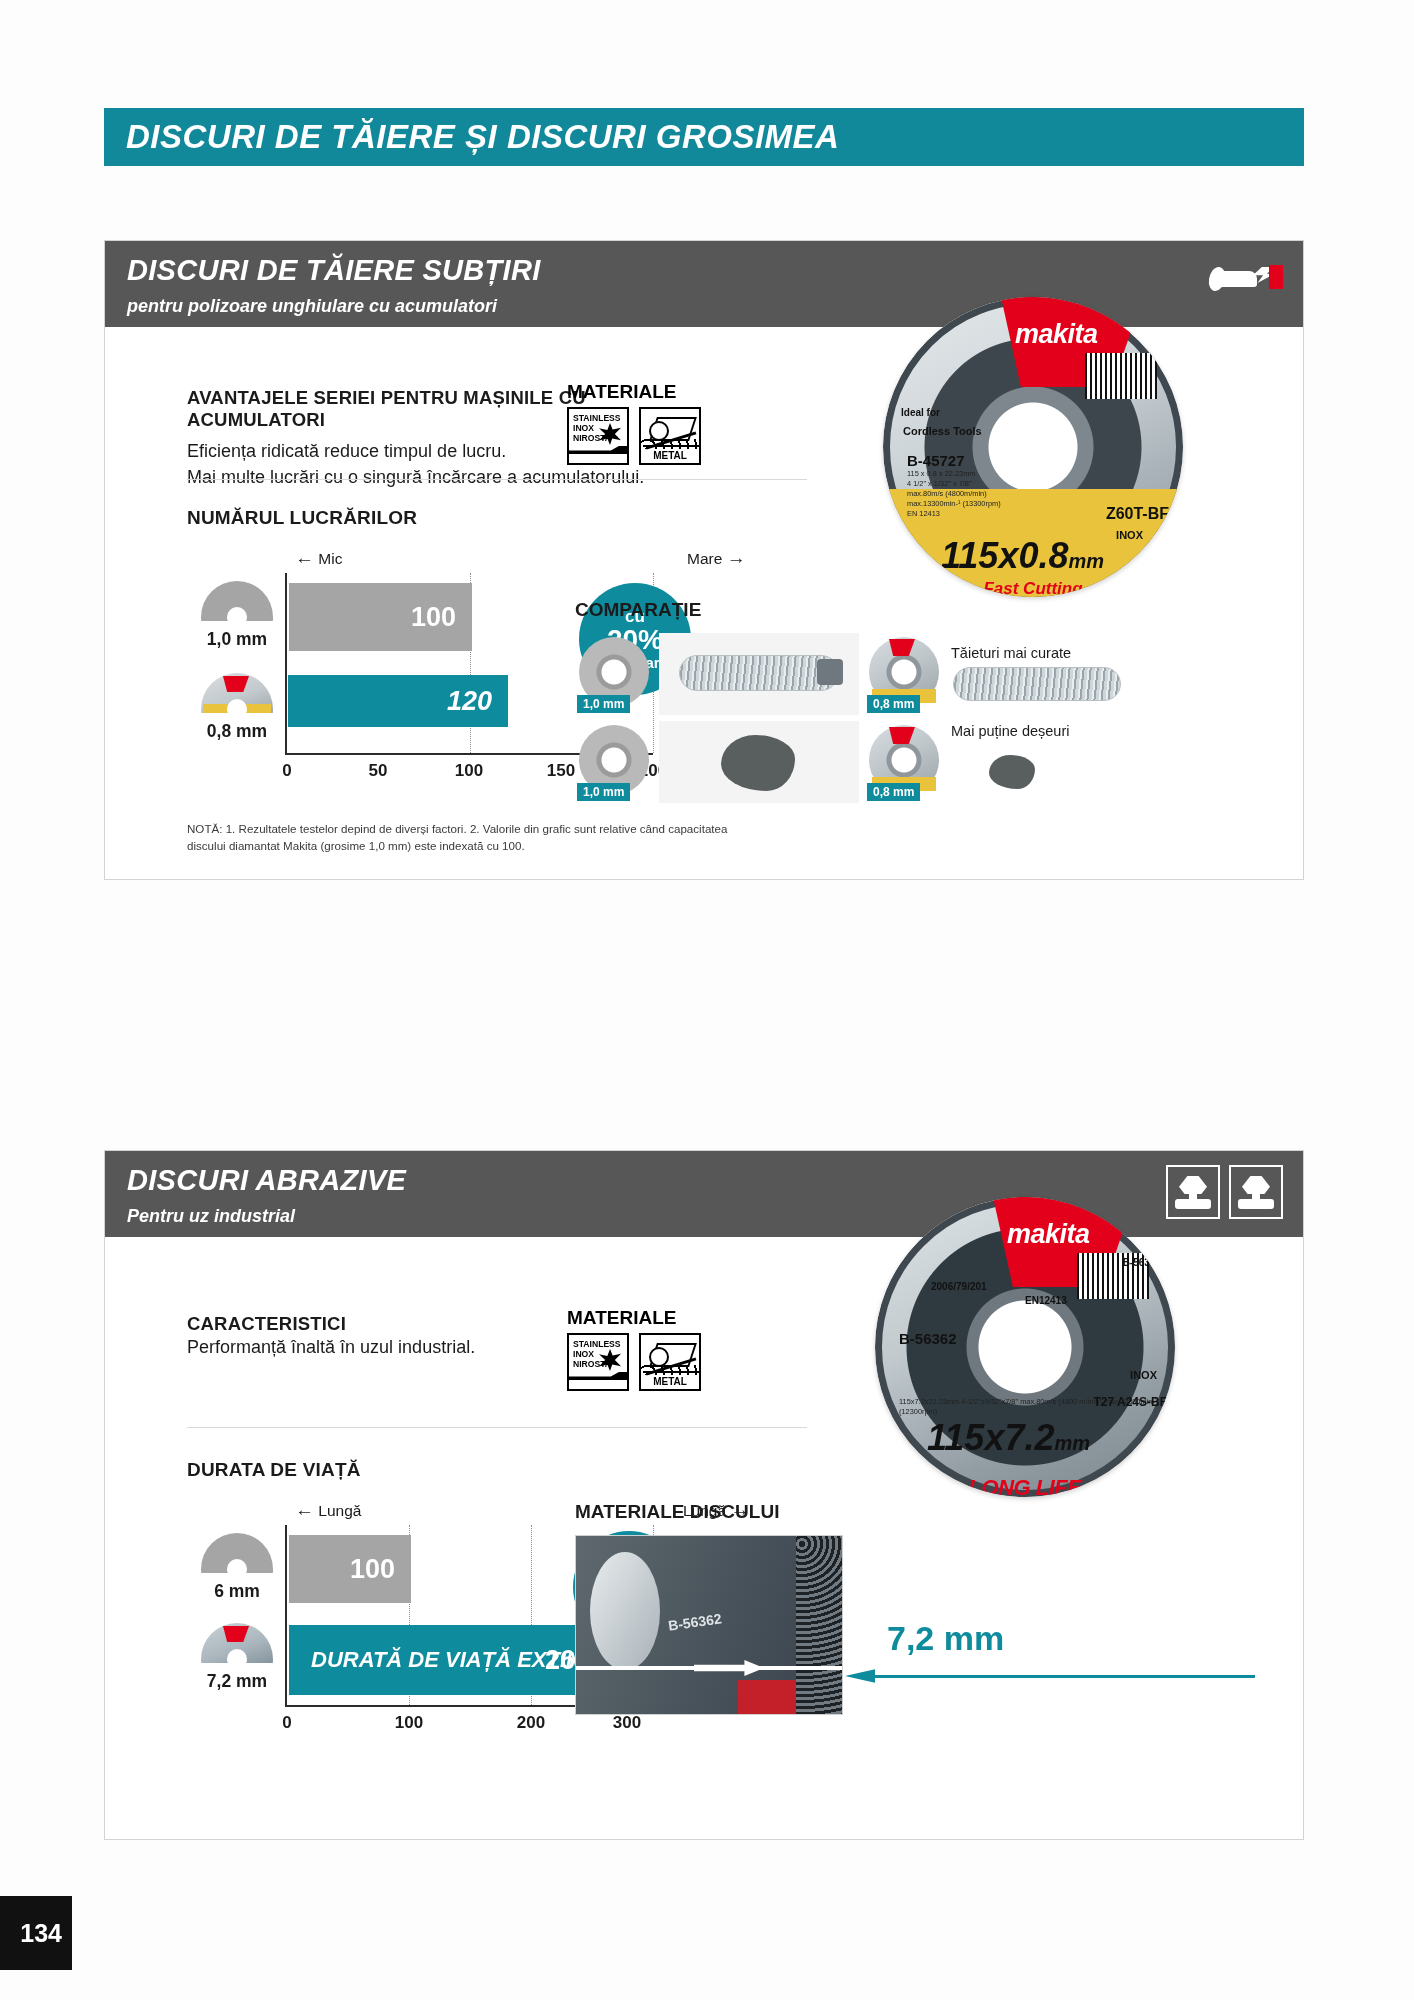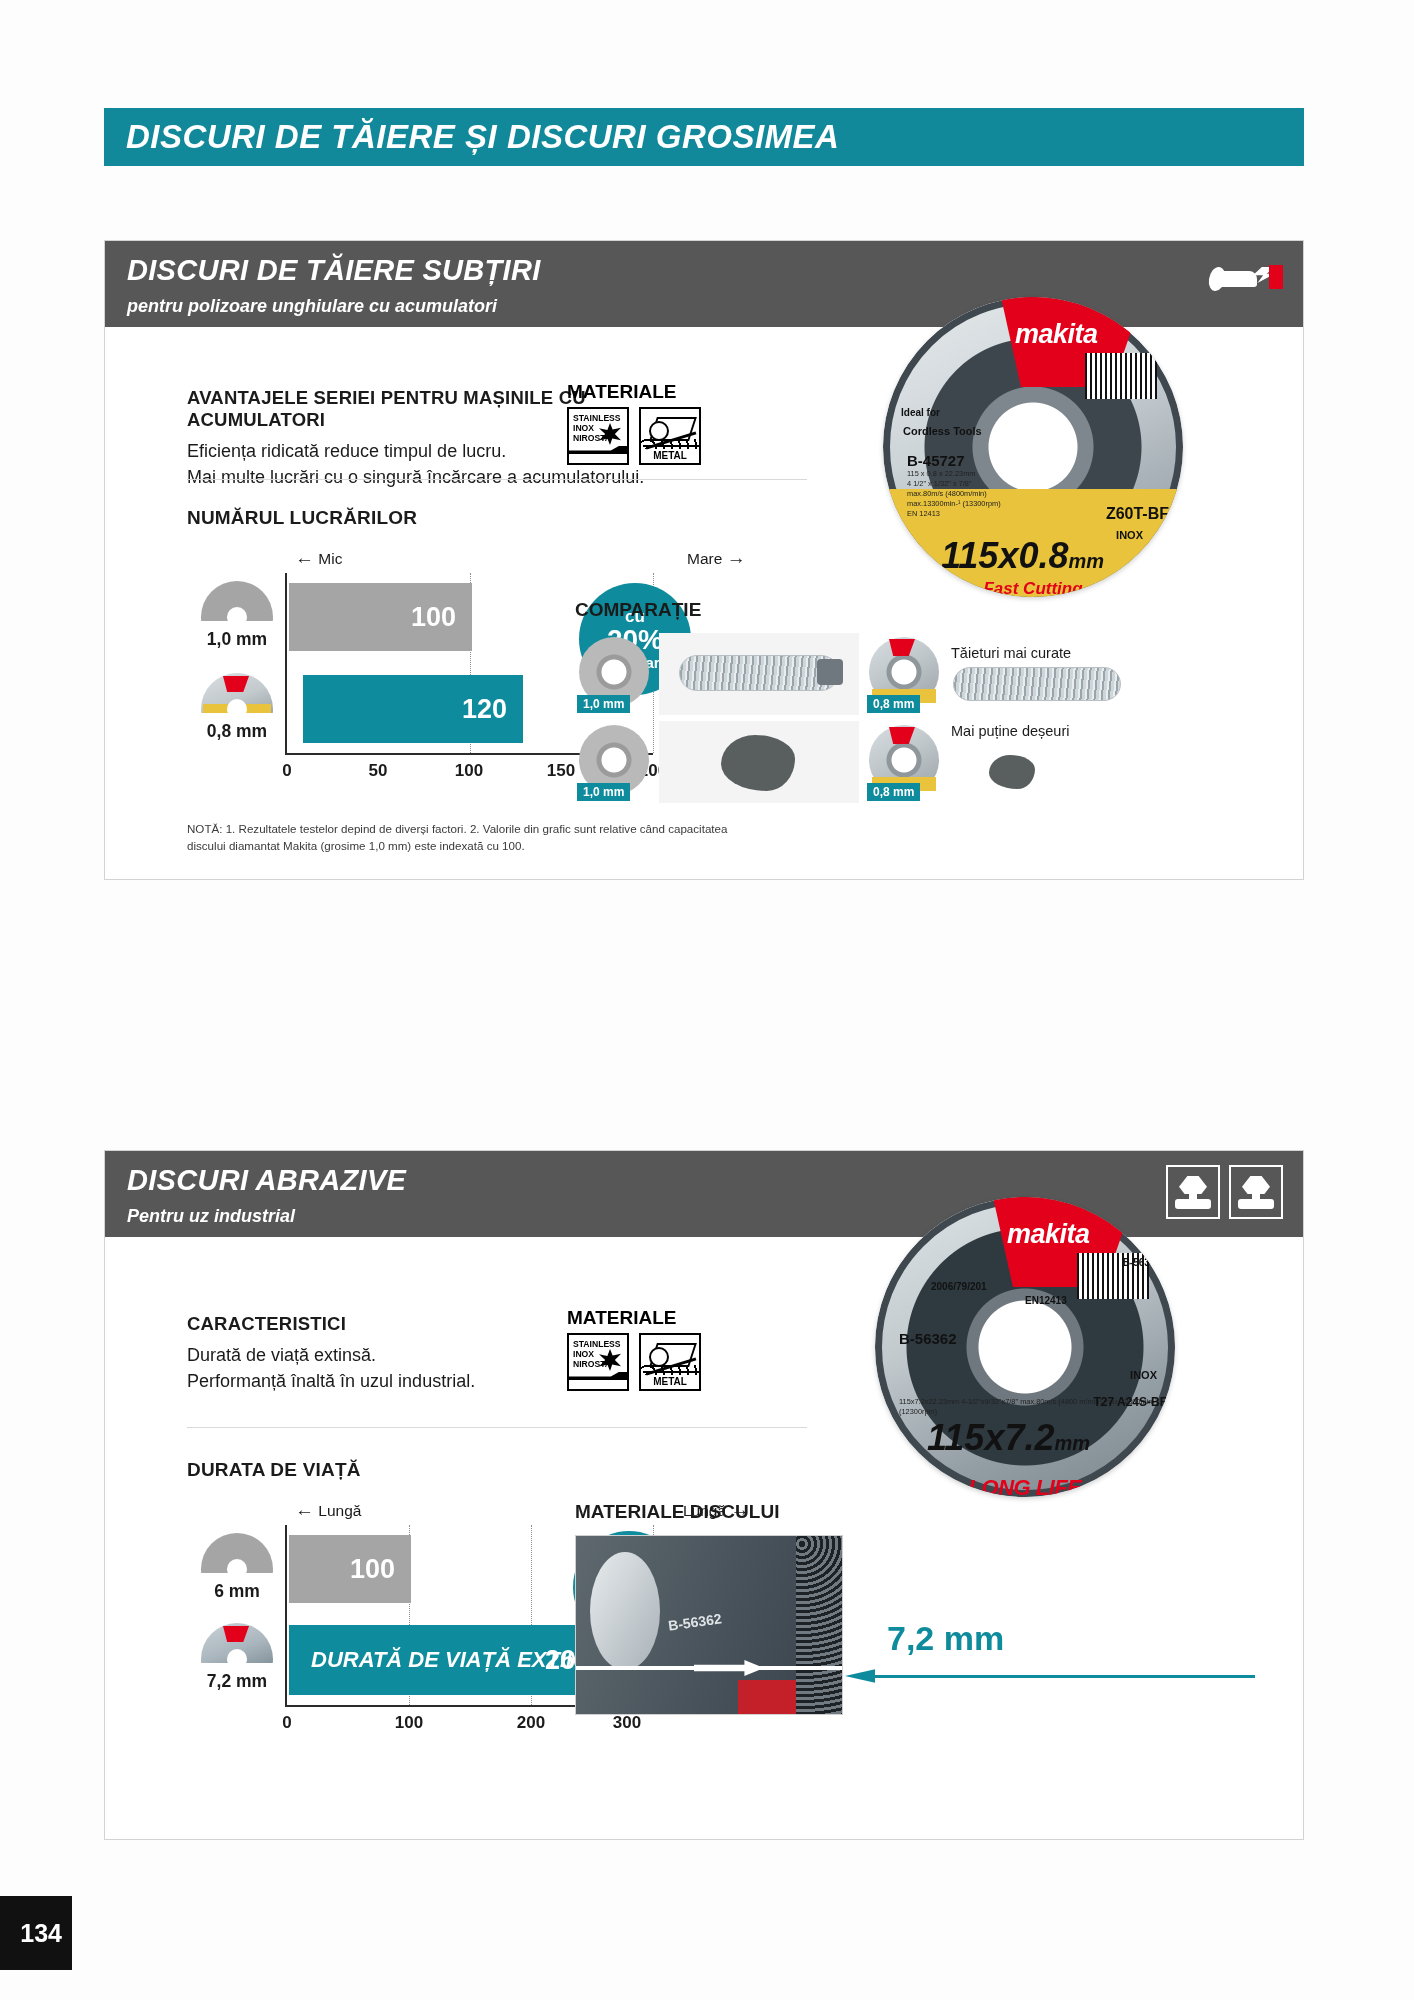--- a/index.html
+++ b/index.html
@@ -280,21 +280,21 @@
       <div class="ax-endlabel" style="left:500px;top:40px;">
         <span>Mare</span>&nbsp;<span style="font-size:19px;">→</span>
       </div>
 
       <div class="plot" style="left:98px;top:66px;width:368px;height:182px;">
         <div class="gridline" style="left:183px;"></div>
         <div class="gridline" style="left:366px;"></div>
         <div class="bar gray" style="left:2px;top:10px;width:183px;height:68px;">
           <span class="val">100</span>
         </div>
-        <div class="bar teal" style="left:16px;top:102px;width:220px;height:68px;">
+        <div class="bar teal" style="left:1px;top:102px;width:220px;height:52px;font-style:italic;">
           <span class="val">120</span>
         </div>
       </div>
 
       <div class="tick" style="left:100px;top:254px;">0</div>
       <div class="tick" style="left:191px;top:254px;">50</div>
       <div class="tick" style="left:282px;top:254px;">100</div>
       <div class="tick" style="left:374px;top:254px;">150</div>
       <div class="tick" style="left:466px;top:254px;">200</div>
 
@@ -387,21 +387,20 @@
               <div class="d1"></div>
               <div class="d3"></div>
               <div class="d2"></div>
             </div>
         </div>
       </div>
     </div>
 
     <div style="position:absolute;left:82px;top:162px;width:520px;">
       <div class="blk-title">CARACTERISTICI</div>
-      <div class="blk-line" style="margin-top:8px;">Durată de viață extinsă.</div>
       <div class="blk-line">Performanță înaltă în uzul industrial.</div>
     </div>
 
     <div class="mat-wrap" style="left:462px;top:156px;">
       <div class="mat-label">MATERIALE</div>
       <div class="mat-icons">
         <div class="mat-box">
           <div class="lines">
             <div>STAINLESS</div>
             <div>INOX</div>

